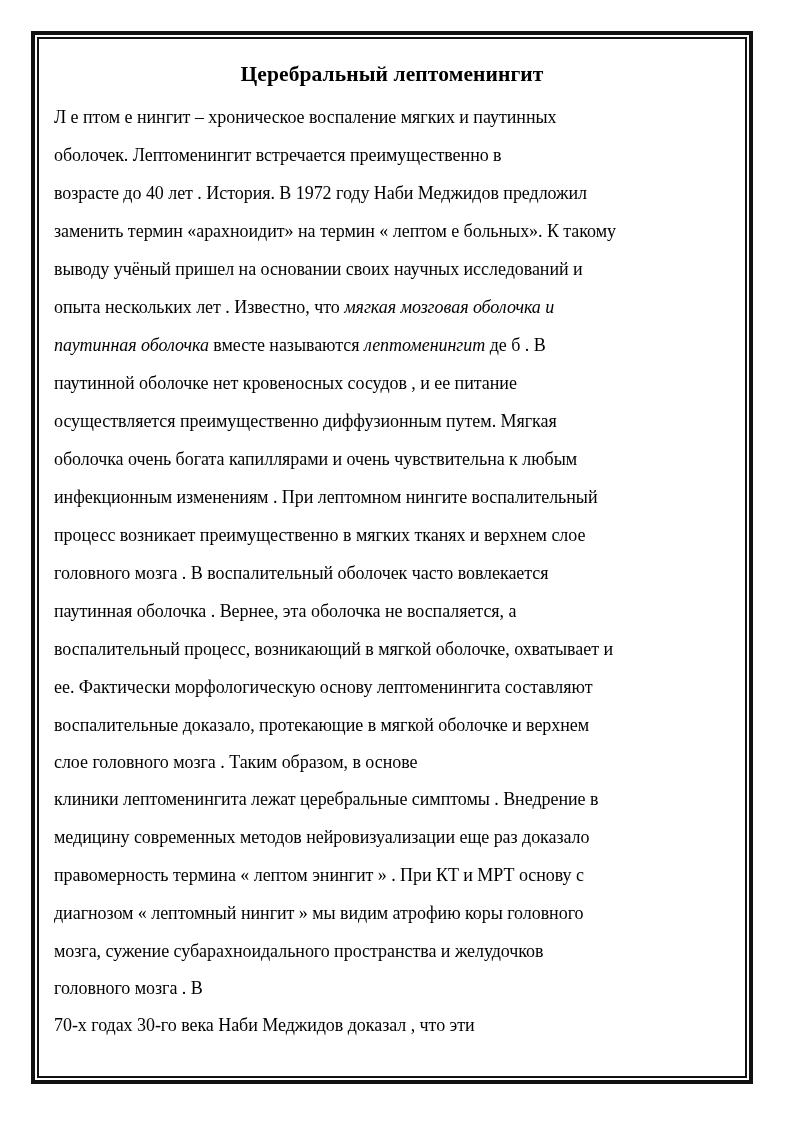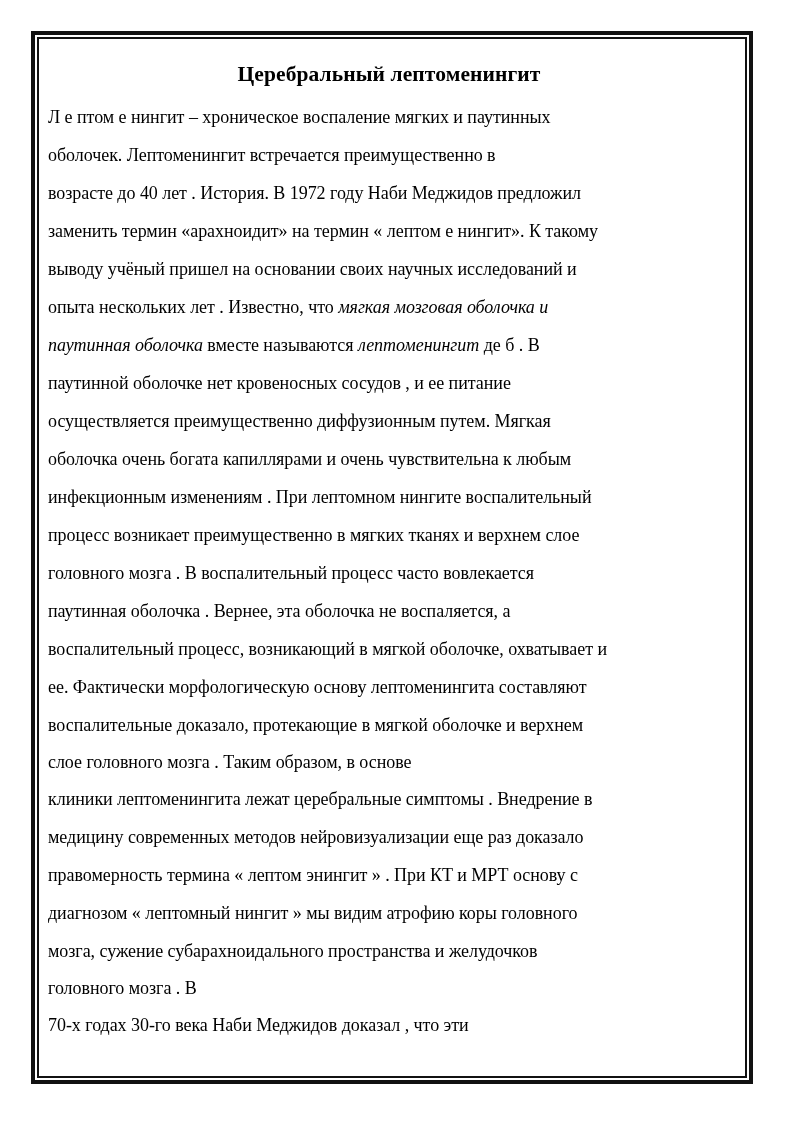--- a/index.html
+++ b/index.html
@@ -48,21 +48,21 @@
     background: #ffffff;
   }
 
   #page-content {
     position: absolute;
     left: 0;
     top: 0;
     right: 0;
     bottom: 0;
     background: #ffffff;
-    padding: 14px 12px 0 6px;
+    padding: 14px 12px 0 12px;
     box-sizing: border-box;
   }
 
   #doc-title {
     text-align: center;
     font-weight: bold;
     font-size: 21.5px;
     line-height: 30px;
     margin: 6px 0 9px 0;
     letter-spacing: 0.1px;
@@ -97,33 +97,33 @@
     <div id="page-frame-inner2">
       <div id="page-content">
 
         <h1 id="doc-title">Церебральный лептоменингит</h1>
 
         <div id="doc-body">
 
           <div class="line">Л е птом е нингит – хроническое воспаление мягких и паутинных</div>
           <div class="line">оболочек. Лептоменингит встречается преимущественно в</div>
           <div class="line">возрасте до 40 лет . История. В 1972 году Наби Меджидов предложил</div>
-          <div class="line">заменить термин «арахноидит» на термин « лептом е нингит». К такому</div>
+          <div class="line">заменить термин «арахноидит» на термин « лептом е больных». К такому</div>
           <div class="line">выводу учёный пришел на основании своих научных исследований и</div>
 
           <div class="line"><span>опыта нескольких лет . Известно, что </span><i>мягкая мозговая оболочка и</i></div>
 
           <div class="line"><i>паутинная оболочка</i><span> вместе называются </span><i>лептоменингит</i><span> де б . В</span></div>
 
           <div class="line">паутинной оболочке нет кровеносных сосудов , и ее питание</div>
           <div class="line">осуществляется преимущественно диффузионным путем. Мягкая</div>
           <div class="line">оболочка очень богата капиллярами и очень чувствительна к любым</div>
           <div class="line">инфекционным изменениям . При лептомном нингите воспалительный</div>
           <div class="line">процесс возникает преимущественно в мягких тканях и верхнем слое</div>
-          <div class="line">головного мозга . В воспалительный процесс часто вовлекается</div>
+          <div class="line">головного мозга . В воспалительный оболочек часто вовлекается</div>
           <div class="line">паутинная оболочка . Вернее, эта оболочка не воспаляется, а</div>
           <div class="line">воспалительный процесс, возникающий в мягкой оболочке, охватывает и</div>
           <div class="line">ее. Фактически морфологическую основу лептоменингита составляют</div>
           <div class="line">воспалительные доказало, протекающие в мягкой оболочке и верхнем</div>
           <div class="line tight">слое головного мозга . Таким образом, в основе</div>
           <div class="line">клиники лептоменингита лежат церебральные симптомы . Внедрение в</div>
           <div class="line">медицину современных методов нейровизуализации еще раз доказало</div>
           <div class="line">правомерность термина « лептом энингит » . При КТ и МРТ основу с</div>
           <div class="line">диагнозом « лептомный нингит » мы видим атрофию коры головного</div>
           <div class="line">мозга, сужение субарахноидального пространства и желудочков</div>

